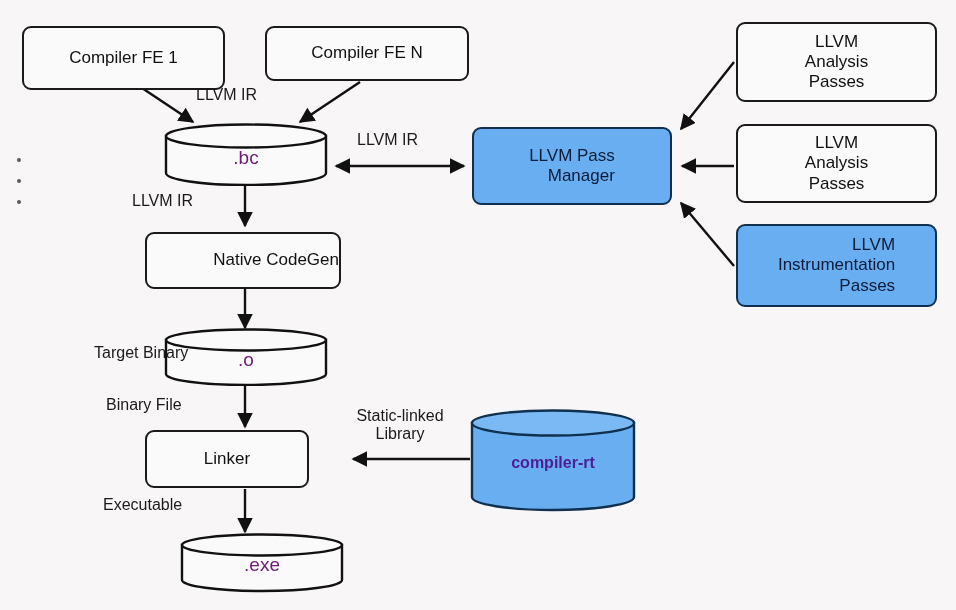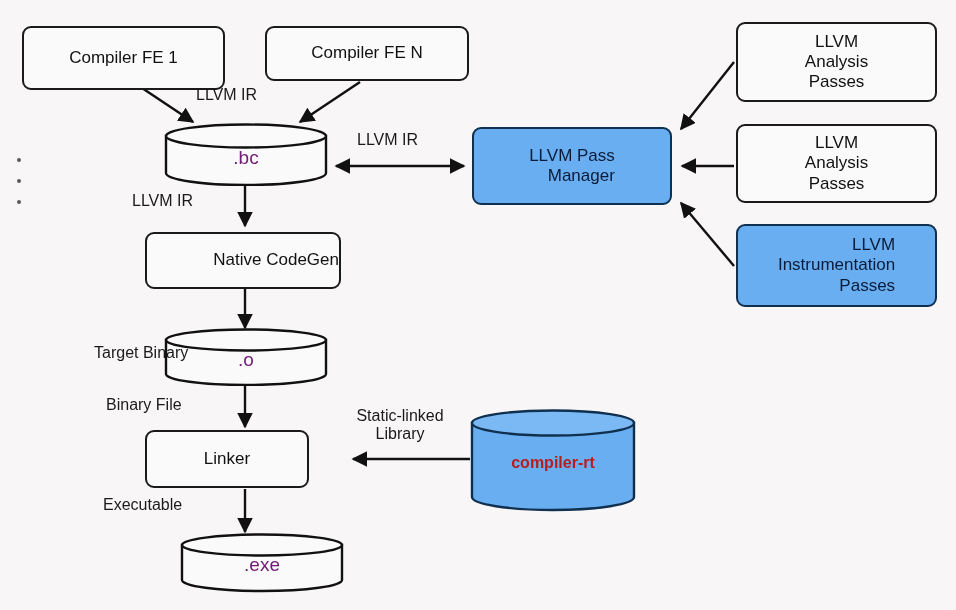--- a/index.html
+++ b/index.html
@@ -51,21 +51,21 @@
   .cyl svg { display: block; }
   .cyl-label {
     position: absolute;
     left: 0;
     width: 100%;
     text-align: center;
     font-size: 19px;
     color: #701a75;
   }
   .cyl.blue .cyl-label {
-    color: #b91c1c;
+    color: #4c1d95;
     font-weight: bold;
     font-size: 16px;
   }
   .edge-label {
     position: absolute;
     font-size: 16px;
     color: #1a1a1a;
     white-space: nowrap;
     line-height: 1.15;
     text-align: center;

